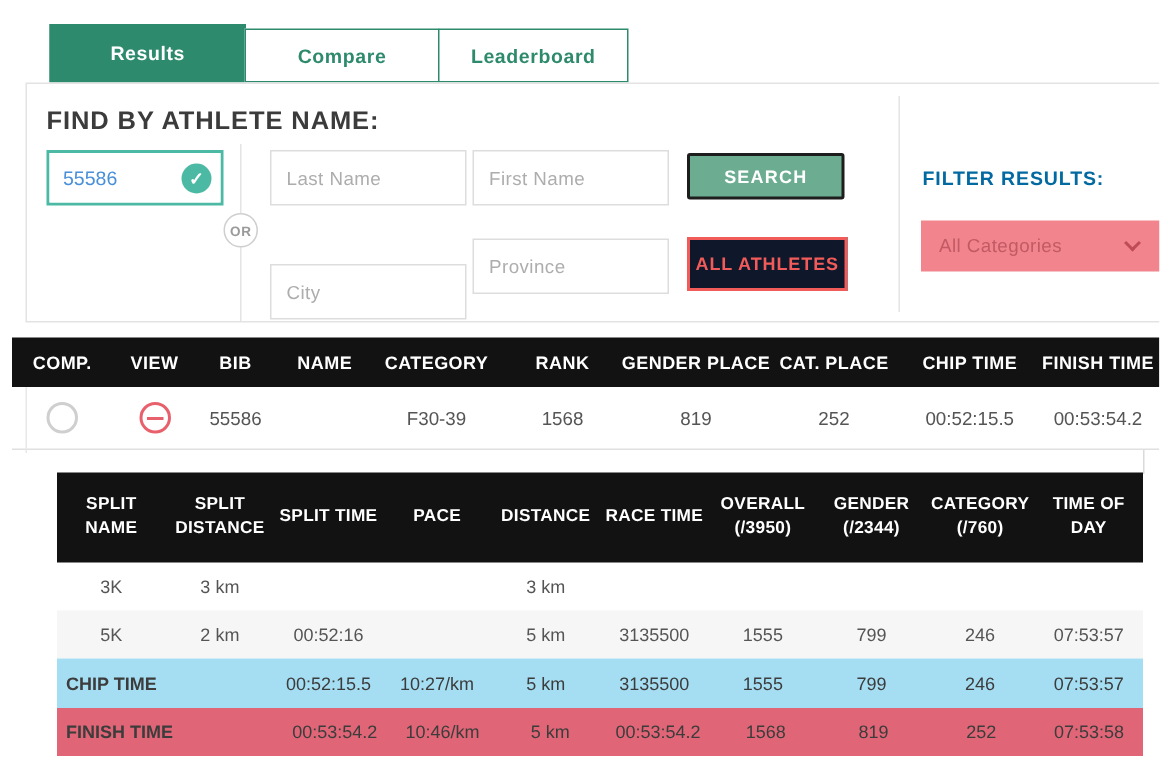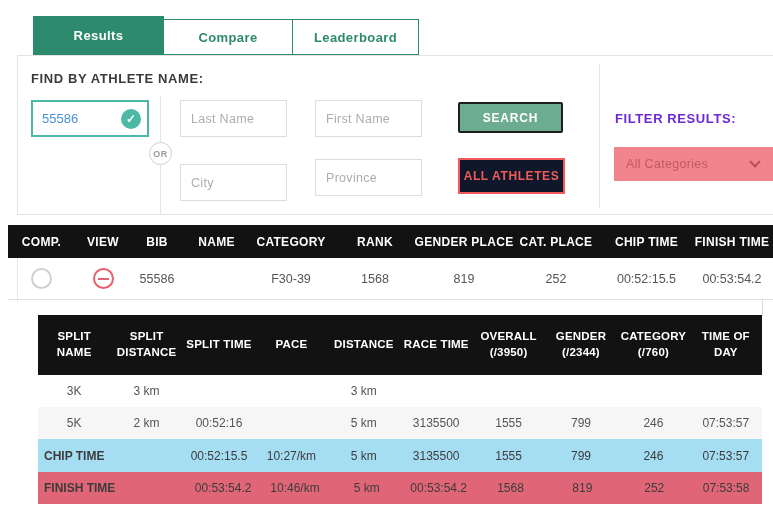--- a/index.html
+++ b/index.html
@@ -11,53 +11,53 @@
   .tabs { position:absolute; left:17px; top:16px; display:flex; align-items:flex-end; }
   .tab { height:36px; display:flex; align-items:center; justify-content:center;
          background:#fff; border:1px solid #2E8A6C; color:#2E8A6C;
          font-size:13px; font-weight:bold; letter-spacing:.4px; cursor:pointer; margin-left:-1px; }
   .tab.active { height:39px; background:#2E8A6C; color:#fff; border-color:#2E8A6C; margin-left:16px; }
   .tab.t1 { width:131px; } .tab.t2 { width:130px; } .tab.t3 { width:127px; }
 
   
   .panel { position:absolute; left:17px; top:55px; width:770px; height:160px;
            border:1px solid #e3e3e3; background:#fff; }
-  .find-label { position:absolute; left:13px; top:15px; font-size:13px; font-weight:bold;
+  .find-label { position:absolute; left:13px; top:15px; font-size:17px; font-weight:bold;
                 color:#3b3b3b; letter-spacing:.6px; }
   .bib-wrap { position:absolute; left:13px; top:44px; width:118px; height:37px;
               border:2px solid #4CB9A4; background:#fff; }
   .bib-input { position:absolute; left:0; top:0; width:100%; height:100%; border:none; outline:none;
                padding-left:9px; padding-right:30px; font-size:13px; color:#4A90D9;
                font-family:"Liberation Sans", sans-serif; }
   .check-circle { position:absolute; right:6px; top:50%; transform:translateY(-50%);
                   width:20px; height:20px; border-radius:50%; background:#4CB9A4; color:#fff;
                   display:flex; align-items:center; justify-content:center; font-size:12px; font-weight:bold; }
   .or-line { position:absolute; left:142px; top:40px; width:1px; height:118px; background:#e4e4e4; }
   .or-circle { position:absolute; left:131px; top:50px; width:23px; height:23px; border-radius:50%;
                border:1px solid #cfcfcf; background:#fff; color:#9a9a9a; font-size:9px; font-weight:bold;
                display:flex; align-items:center; justify-content:center; letter-spacing:.5px;margin-top:36px; }
-  .txt { position:absolute; height:37px; width:107px; border:1px solid #ddd; background:#fff;
+  .txt { position:absolute; height:37px; width:131px; border:1px solid #ddd; background:#fff;
          padding-left:10px; font-size:12.5px; color:#666; outline:none;
          font-family:"Liberation Sans", sans-serif; letter-spacing:.3px; }
   .txt::placeholder { color:#adadad; }
   .in-last  { left:162px; top:44px; }
   .in-first { left:297px; top:44px; }
-  .in-city  { left:162px; top:108px; }
+  .in-city  { left:162px; top:120px; }
   .in-prov  { left:297px; top:103px; }
   .btn-search { position:absolute; left:440px; top:46px; width:105px; height:31px;
                 background:#6CAD92; border:2px solid #1d1d1d; border-radius:2px; color:#fff;
                 font-size:12px; font-weight:bold; letter-spacing:.8px; cursor:pointer;
                 font-family:"Liberation Sans", sans-serif; }
   .btn-all { position:absolute; left:440px; top:102px; width:107px; height:36px;
              background:#0f172a; border:2px solid #F15B59; color:#F15B59;
              font-size:12px; font-weight:bold; letter-spacing:.6px; cursor:pointer;
              font-family:"Liberation Sans", sans-serif; }
   .v-divider { position:absolute; left:581px; top:8px; width:1px; height:144px; background:#e4e4e4; }
   .filter-label { position:absolute; left:597px; top:55px; font-size:13px; font-weight:bold;
-                  color:#6d28d9; letter-spacing:.6px; }
+                  color:#0369a1; letter-spacing:.6px; }
   .cat-select { position:absolute; left:596px; top:91px; width:185px; height:34px;
                 background:#F2848D; cursor:pointer; display:flex; align-items:center; }
   .cat-select .sel-text { padding-left:12px; font-size:12.5px; color:#C25A64; letter-spacing:.3px; }
   .chevron { position:absolute; right:40px; top:11px; width:8px; height:8px;
              border-right:2px solid #BF4B57; border-bottom:2px solid #BF4B57; transform:rotate(45deg); }
 
   
   .rgrid { display:grid; grid-template-columns:67px 56px 52px 67px 82px 86px 92px 92px 89px 82px; }
   .results-header { position:absolute; left:8px; top:225px; width:765px; height:33px; background:#121212; }
   .results-header .hc { display:flex; align-items:center; justify-content:center; color:#fff;

